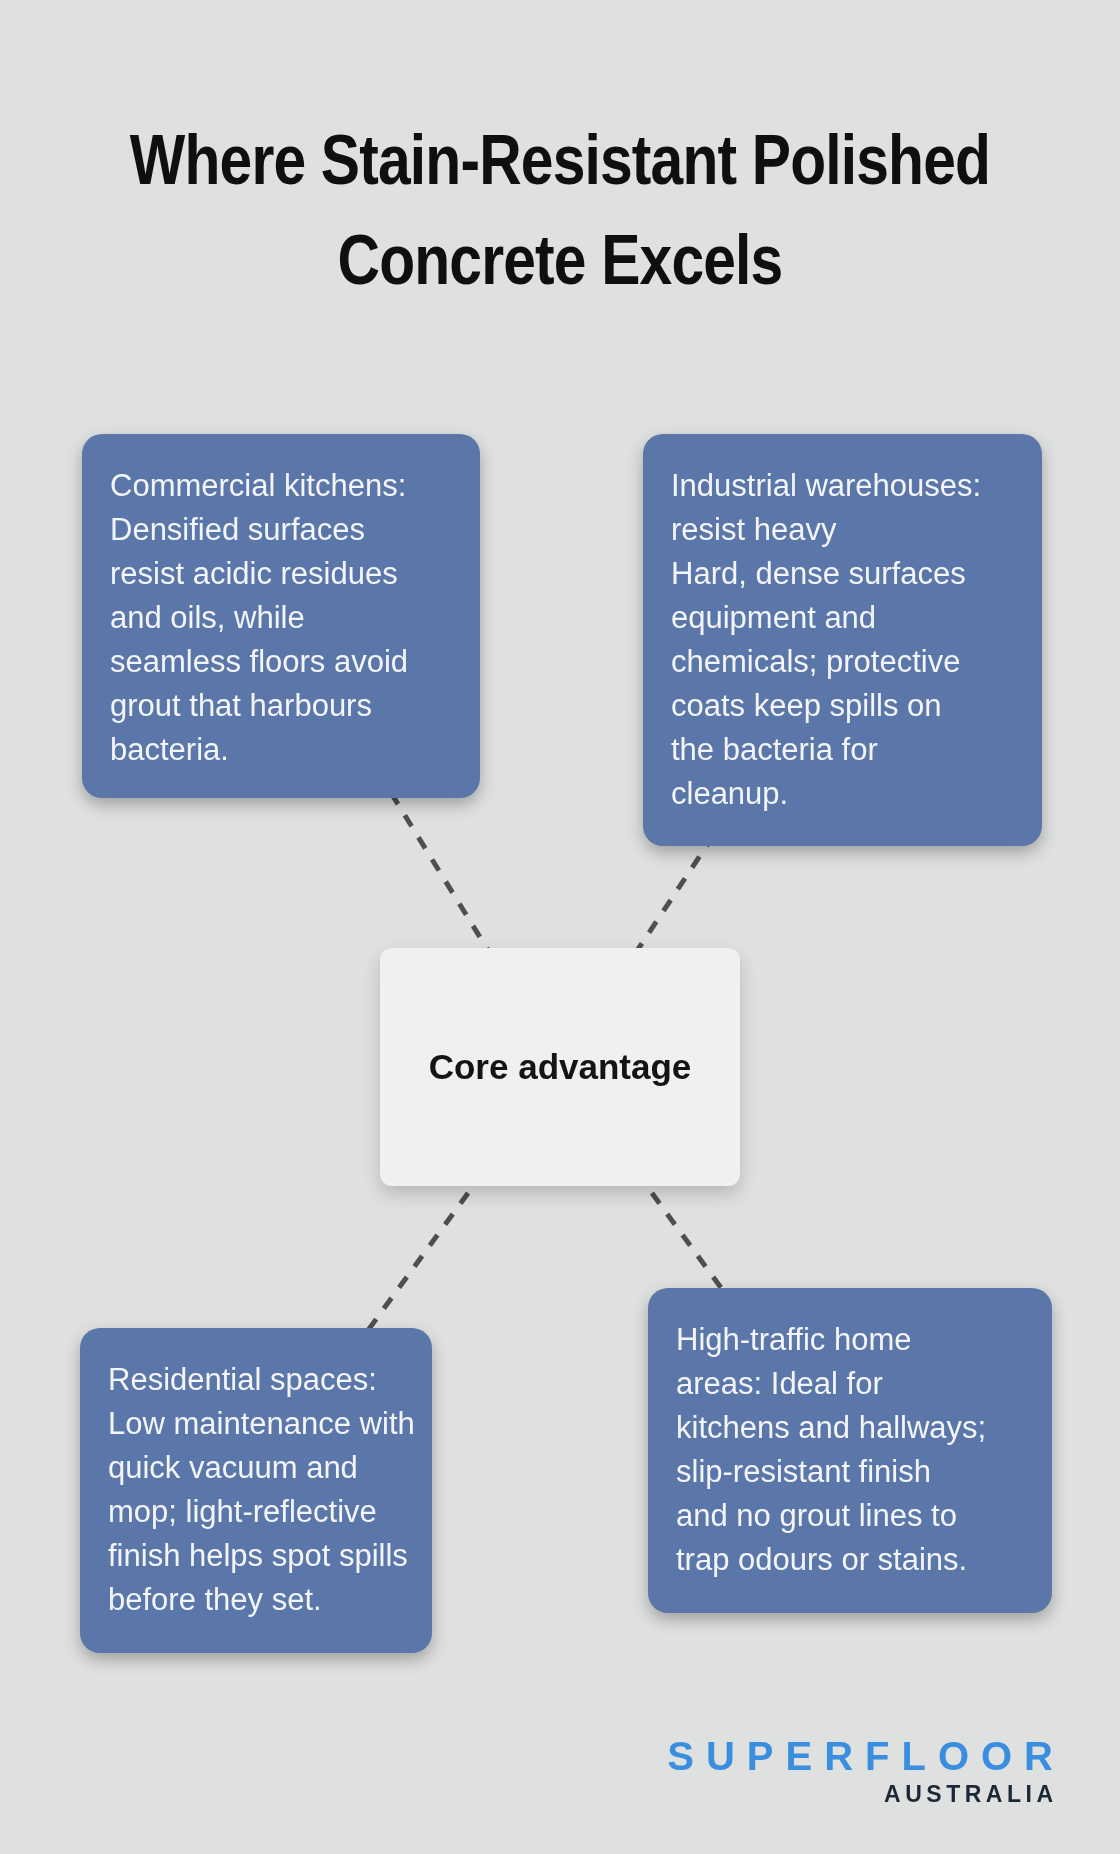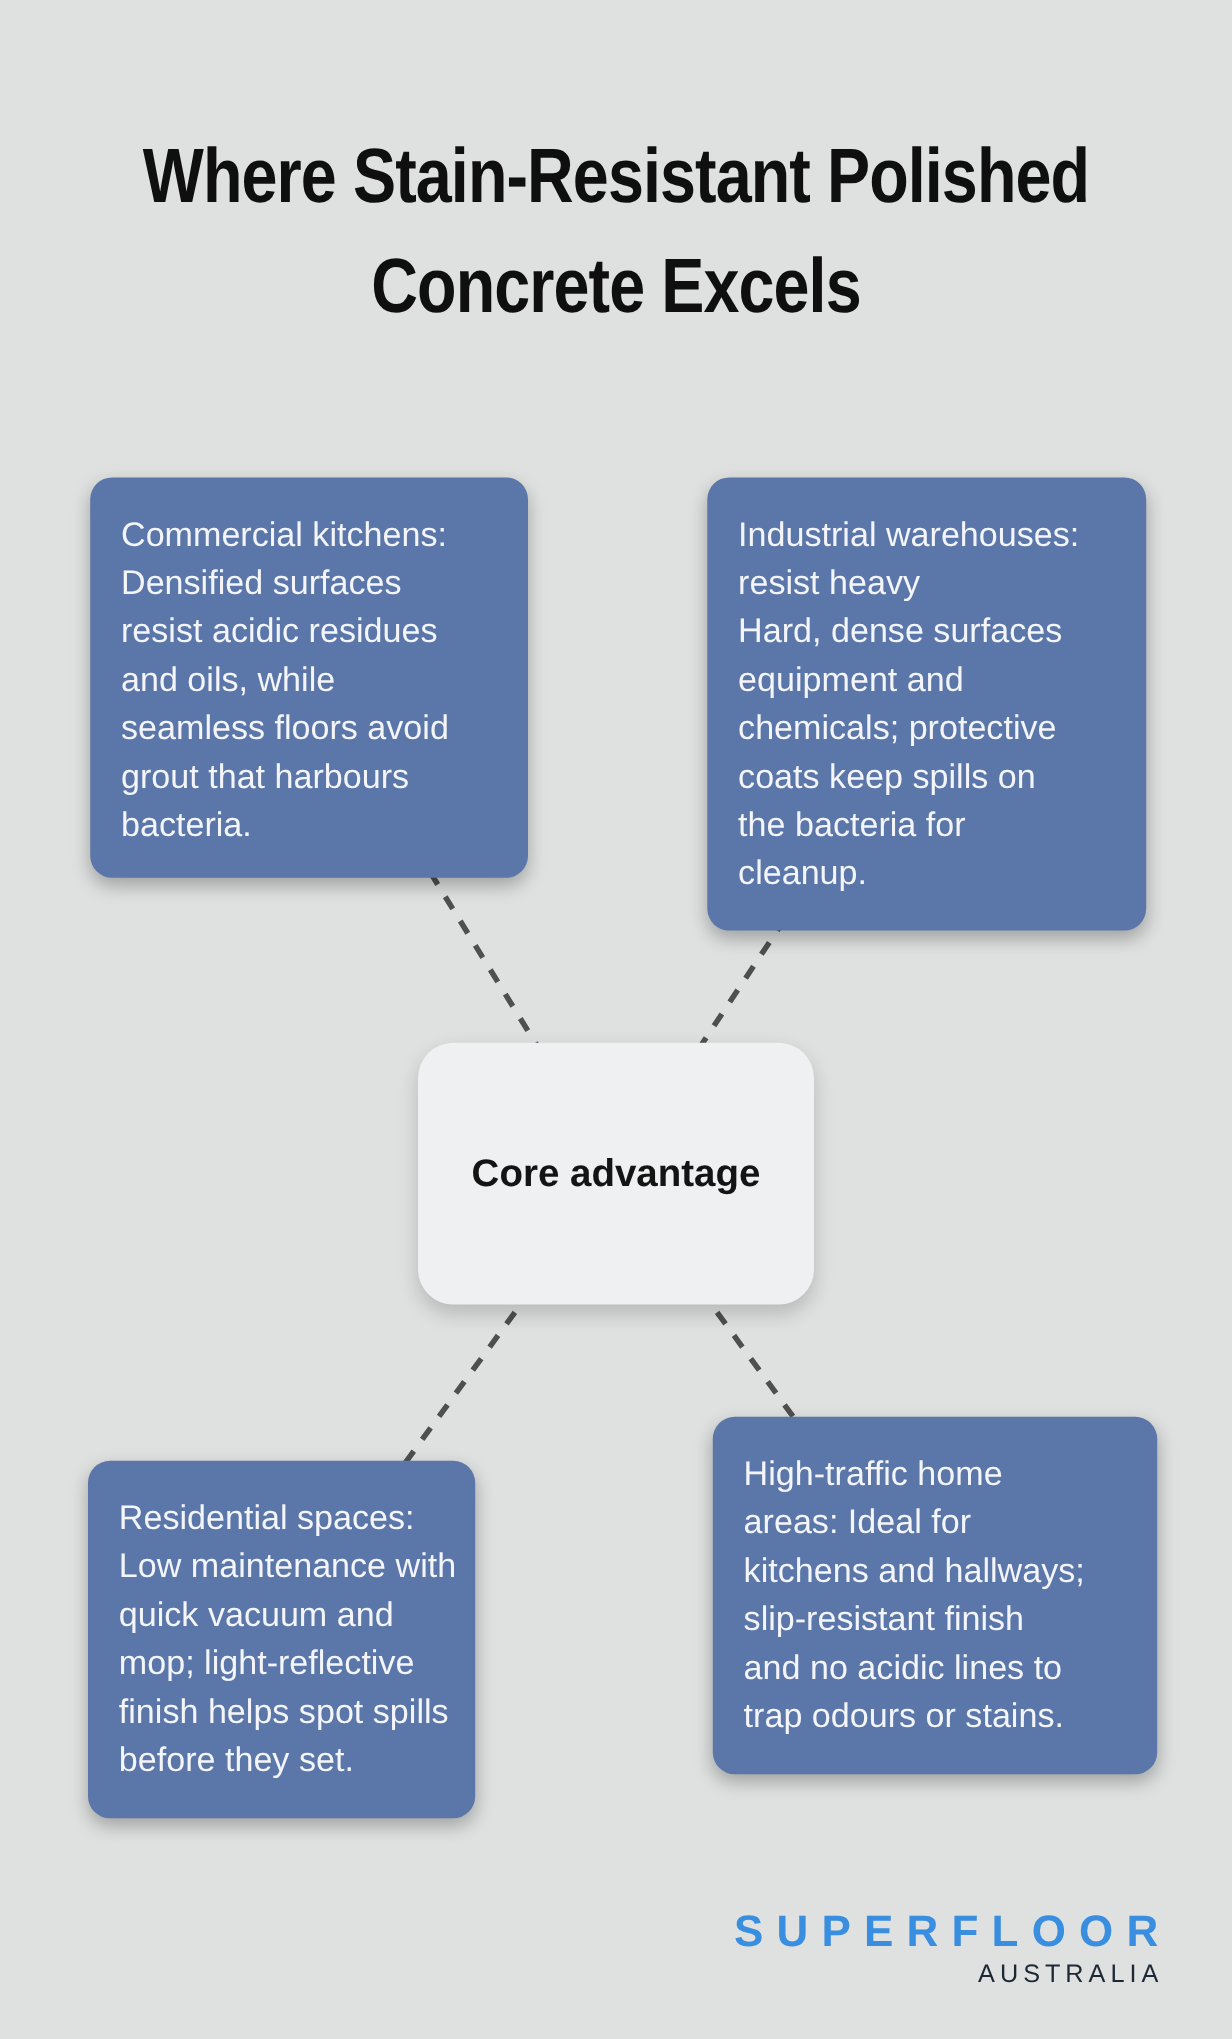--- a/index.html
+++ b/index.html
@@ -72,21 +72,21 @@
   
   .center-box {
     position: absolute;
     left: 380px;
     top: 932px;
     width: 360px;
     height: 238px;
     box-sizing: border-box;
     background: var(--center-fill, #eef0f1);
     color: var(--center-text, #141414);
-    border-radius: 32px;
+    border-radius: 12px;
     display: flex;
     align-items: center;
     justify-content: center;
     font-size: 35px;
     font-weight: bold;
     box-shadow: 0 8px 18px rgba(0,0,0,0.18);
   }
 
   
   .logo {
@@ -100,21 +100,21 @@
     font-size: 40px;
     font-weight: bold;
     letter-spacing: 12px;
     margin-right: -12px;
     white-space: nowrap;
     line-height: 1;
   }
   .logo-sub {
     color: var(--logo-dark, #1d2836);
     font-size: 23px;
-    font-weight: normal;
+    font-weight: bold;
     letter-spacing: 4.5px;
     margin-right: -4.5px;
     margin-top: 7px;
     white-space: nowrap;
     line-height: 1;
   }
 </style>
 </head>
 <body>
 
@@ -164,21 +164,21 @@
     <span class="text-line">mop; light-reflective</span>
     <span class="text-line">finish helps spot spills</span>
     <span class="text-line">before they set.</span>
   </div>
 
   <div class="node node-br">
     <span class="text-line">High-traffic home</span>
     <span class="text-line">areas: Ideal for</span>
     <span class="text-line">kitchens and hallways;</span>
     <span class="text-line">slip-resistant finish</span>
-    <span class="text-line">and no acidic lines to</span>
+    <span class="text-line">and no grout lines to</span>
     <span class="text-line">trap odours or stains.</span>
   </div>
 
   <div class="logo">
     <div class="logo-main">SUPERFLOOR</div>
     <div class="logo-sub">AUSTRALIA</div>
   </div>
 
 </div>
 

